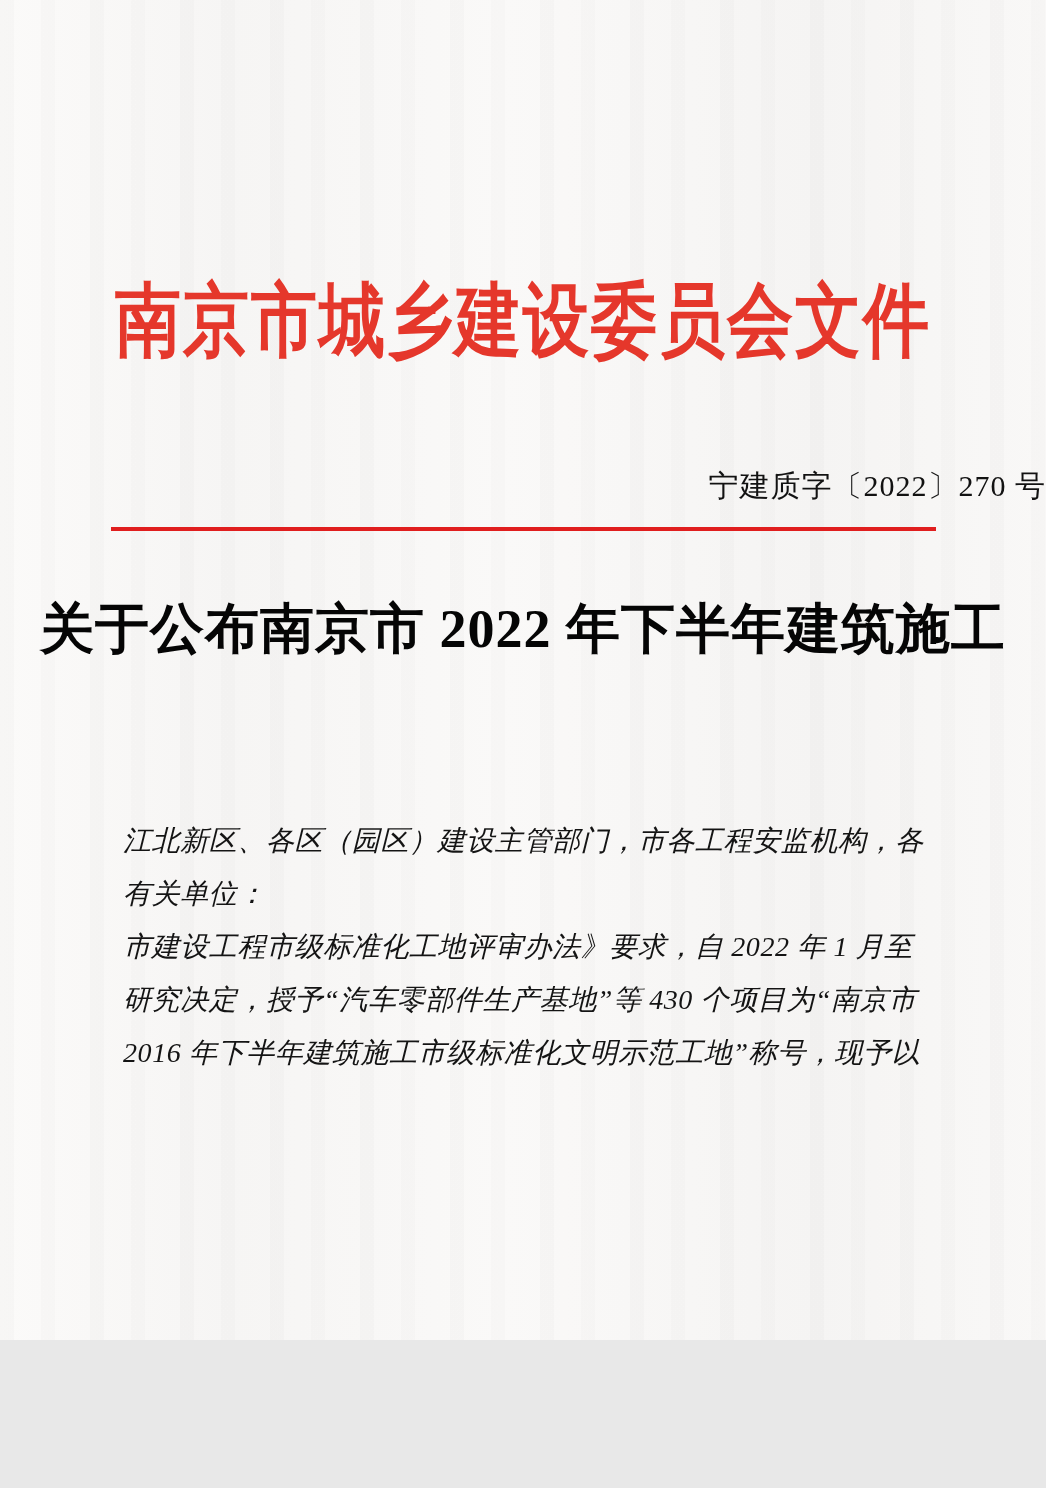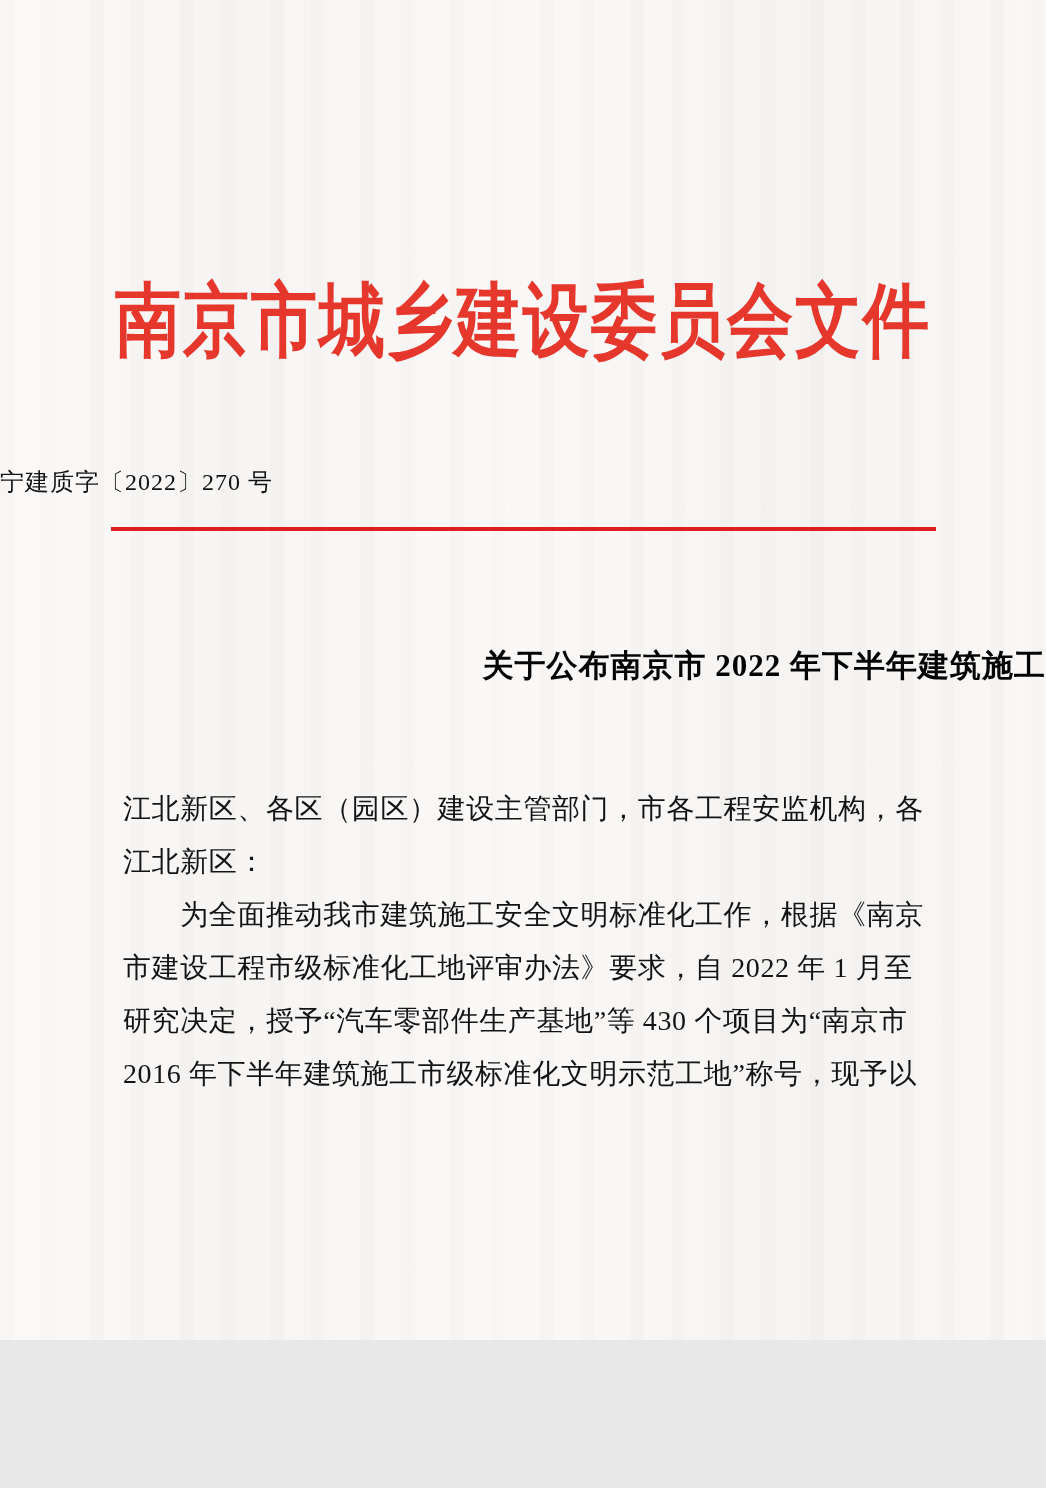--- a/index.html
+++ b/index.html
@@ -38,57 +38,59 @@
     white-space: nowrap;
     transform: scaleY(1.22);
     transform-origin: center top;
   }
 
   .doc-number {
     position: absolute;
     top: 466px;
     left: 0;
     width: 100%;
-    text-align: left;
-    font-size: 24px;
+    text-align: right;
+    font-size: 30px;
     letter-spacing: 1px;
     color: #121212;
+    padding-left: 12px;
   }
 
   .red-line {
     position: absolute;
     top: 527px;
     left: 111px;
     width: 825px;
     height: 4px;
     background: #e01e1e;
   }
 
   .doc-title {
     position: absolute;
-    top: 630px;
+    top: 594px;
     left: 0;
     width: 100%;
-    text-align: right;
-    font-size: 31px;
+    text-align: center;
+    font-size: 54px;
     font-weight: bold;
     line-height: 71px;
     letter-spacing: 1px;
     color: #050505;
   }
 
   .body-text {
     position: absolute;
-    top: 782px;
+    top: 814px;
     left: 123px;
     width: 806px;
     font-size: 28px;
     line-height: 53px;
     letter-spacing: 0.6px;
     color: #141414;
+    font-style: italic;
   }
   .body-line { white-space: nowrap; }
 
   .page-number {
     position: absolute;
     top: 1350px;
     right: 118px;
     font-size: 29px;
     letter-spacing: 5px;
     color: #1a1a1a;
@@ -105,22 +107,21 @@
   <div class="doc-number">宁建质字〔2022〕270 号</div>
 
   <div class="red-line"></div>
 
   <div class="doc-title">
     <div class="title-line">关于公布南京市 2022 年下半年建筑施工</div>
   </div>
 
   <div class="body-text">
       <div class="body-line">江北新区、各区（园区）建设主管部门，市各工程安监机构，各</div>
-      <div class="body-line">江北新区：</div>
-      <div class="body-line">　　为全面推动我市建筑施工安全文明标准化工作，根据《南京</div>
+      <div class="body-line">有关单位：</div>
       <div class="body-line">市建设工程市级标准化工地评审办法》要求，自 2022 年 1 月至</div>
       <div class="body-line">研究决定，授予“汽车零部件生产基地”等 430 个项目为“南京市</div>
       <div class="body-line">2016 年下半年建筑施工市级标准化文明示范工地”称号，现予以</div>
     </div>
 
   <div class="page-number">— 1 —</div>
 
 </div>
 
 </body></html>

